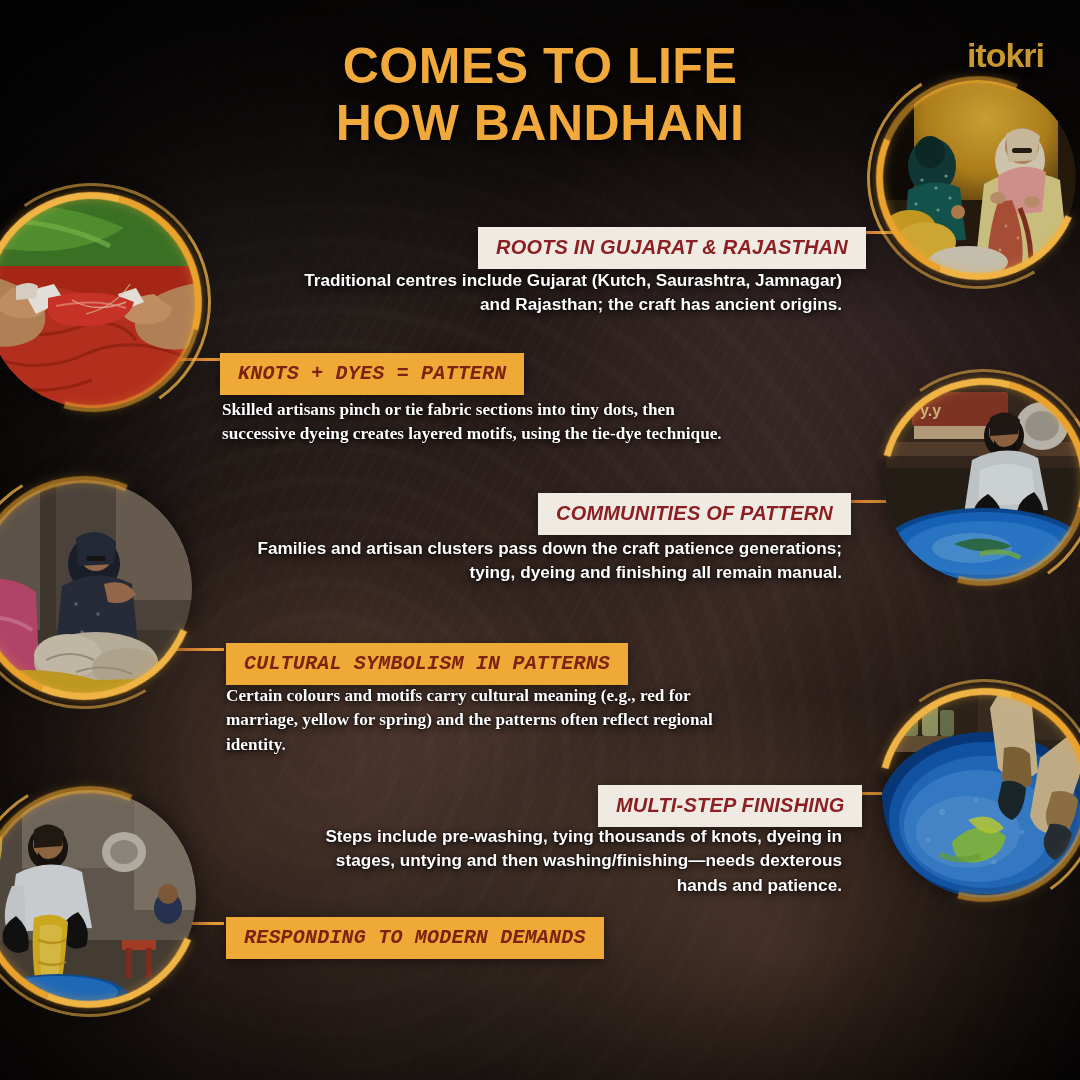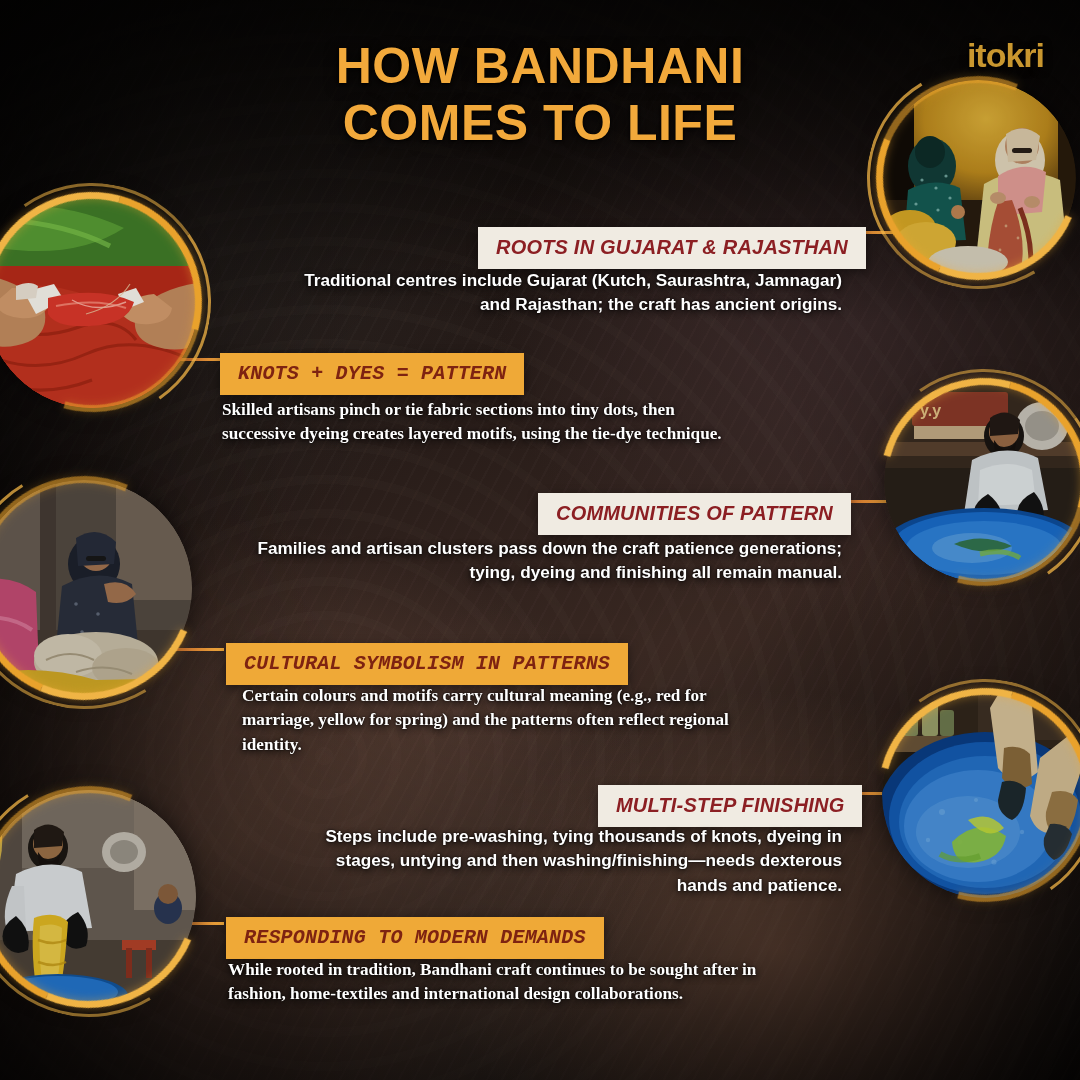--- a/index.html
+++ b/index.html
@@ -418,37 +418,36 @@
         <path d="M170 100 q18 -4 26 8 -4 30 -18 38 -16 -8 -14 -26z" fill="#9A7A48"></path>
         <path d="M168 132 q16 -2 22 10 -6 22 -18 26 -12 -8 -10 -22z" fill="#2A3338"></path>
         <rect x="0" y="0" width="206" height="206" fill="#000" opacity=".10"></rect>
       </svg>
     </div>
   </div>
   <div class="ring flip" style="top:688px; left:878px; width:214px; height:214px;"></div>
   <div class="conn" style="top:792px; left:836px; width:56px;"></div>
 
   <div class="title">
+    <span>COMES TO LIFE</span>
     <span>HOW BANDHANI</span>
-    <span>COMES TO LIFE</span>
   </div>
 
   <div class="logo">itokri</div>
 
   <div class="banner cream" style="top:214px; left:478px;">ROOTS IN GUJARAT &amp; RAJASTHAN</div>
   <div class="body right" style="top:268px; left:272px; width:570px;">Traditional centres include Gujarat (Kutch, Saurashtra, Jamnagar) and Rajasthan; the craft has ancient origins.</div>
 
   <div class="banner amber" style="top:340px; left:220px;">KNOTS + DYES = PATTERN</div>
   <div class="body left" style="top:398px; left:222px; width:530px;">Skilled artisans pinch or tie fabric sections into tiny dots, then successive dyeing creates layered motifs, using the tie-dye technique.</div>
 
   <div class="banner cream" style="top:480px; left:538px;">COMMUNITIES OF PATTERN</div>
   <div class="body right" style="top:536px; left:238px; width:604px;">Families and artisan clusters pass down the craft patience generations; tying, dyeing and finishing all remain manual.</div>
 
   <div class="banner amber" style="top:630px; left:226px;">CULTURAL SYMBOLISM IN PATTERNS</div>
-  <div class="body left" style="top:684px; left:226px; width:540px;margin-left:16px;">Certain colours and motifs carry cultural meaning (e.g., red for marriage, yellow for spring) and the patterns often reflect regional identity.</div>
+  <div class="body left" style="top:684px; left:226px; width:540px;">Certain colours and motifs carry cultural meaning (e.g., red for marriage, yellow for spring) and the patterns often reflect regional identity.</div>
 
   <div class="banner cream" style="top:772px; left:598px;text-align:right;">MULTI-STEP FINISHING</div>
   <div class="body right" style="top:824px; left:318px; width:524px;">Steps include pre-washing, tying thousands of knots, dyeing in stages, untying and then washing/finishing—needs dexterous hands and patience.</div>
 
   <div class="banner amber" style="top:904px; left:226px;">RESPONDING TO MODERN DEMANDS</div>
-  <div class="body left" style="top:958px; left:228px; width:548px;">While rooted in tradition, Bandhani craft continues to be sought after in fashion, home-textiles and international design collaborations.</div>
 
 </div>
 
 </body></html>

